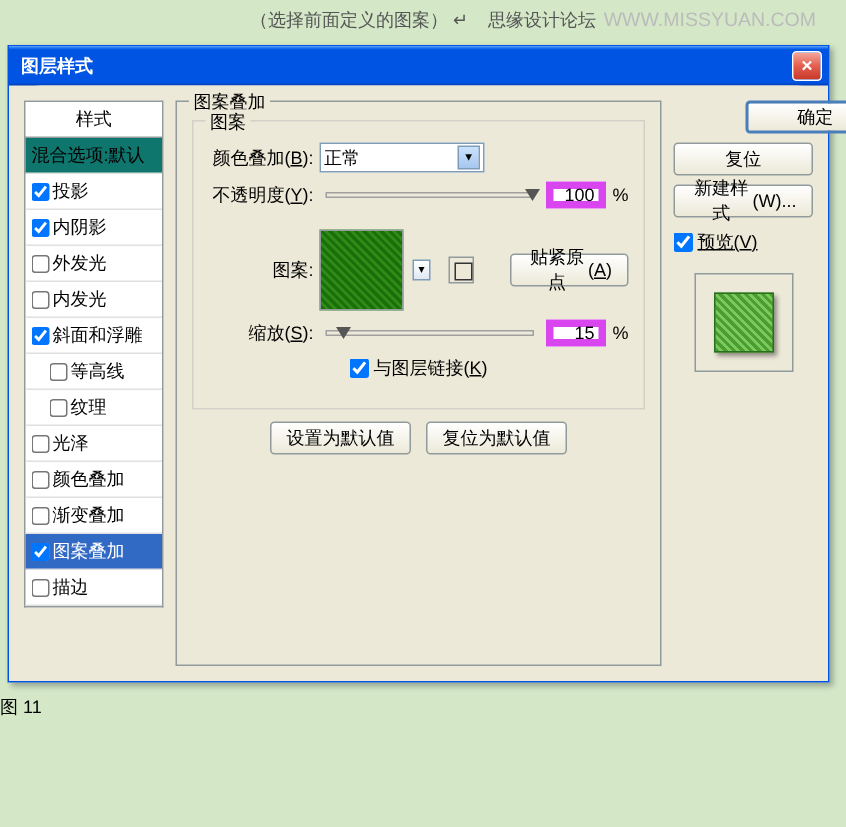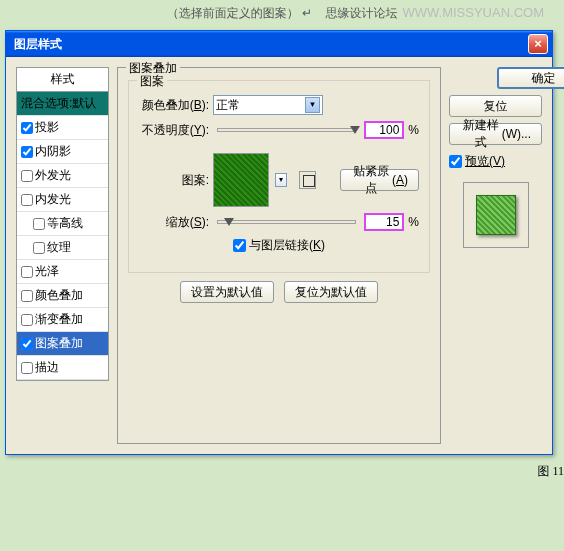--- a/index.html
+++ b/index.html
@@ -24,34 +24,34 @@
 .fieldset .legend { position: absolute; top: -8px; left: 8px; background: #ece9d8; padding: 0 3px; }
 .inner-fieldset { border: 1px solid #d4d0c8; padding: 8px 10px 12px 10px; margin-top: 6px; position: relative; }
 .inner-fieldset .legend { background: #ece9d8; }
 .row { display: flex; align-items: center; margin: 6px 0; gap: 4px; }
 .row label { text-align: right; min-width: 70px; }
 .row .underline { text-decoration: underline; }
 .select { background: #fff; border: 1px solid #7f9db9; padding: 1px 2px; width: 110px; height: 20px; display: flex; align-items: center; justify-content: space-between; }
 .select .arrow { background: linear-gradient(#c9e2fc,#a7c7f0); border:1px solid #7f9db9; width:15px; height:16px; text-align:center; line-height:13px; font-size:9px; }
 .slider { flex: 1; height: 4px; background: #ece9d8; border: 1px solid #a0a0a0; position: relative; margin: 0 4px; }
 .slider .thumb { position: absolute; top: -3px; width: 0; height: 0; border-left: 5px solid transparent; border-right: 5px solid transparent; border-top: 8px solid #555; }
-.num-input { width: 40px; height: 18px; border: 2px solid #d946ef; background: #fff; text-align: right; padding: 0 3px; display:inline-flex; align-items:center; justify-content:flex-end; }
+.num-input { width: 40px; height: 18px; border: 5px solid #d946ef; background: #fff; text-align: right; padding: 0 3px; display:inline-flex; align-items:center; justify-content:flex-end; }
 .pattern-preview { width: 62px; height: 54px; border: 1px solid #919b9c; background: repeating-linear-gradient(45deg, #4a9e2f, #4a9e2f 2px, #7bc95e 2px, #7bc95e 4px), #5cb238; background-blend-mode: multiply; }
 .small-arrow { width:14px; height:14px; border:1px solid #7f9db9; background:linear-gradient(#fff,#e0e8f4); text-align:center; line-height:11px; font-size:8px; margin-left:2px; }
 .snap-btn { width:18px; height:18px; border:1px solid #919b9c; background:#ece9d8; margin-left:8px; position:relative; }
 .snap-btn::before { content:""; position:absolute; left:3px; top:3px; width:10px; height:10px; border:1px solid #333; }
 .win-btn { background: linear-gradient(to bottom, #fff, #ece9d8); border: 1px solid #919b9c; border-radius: 3px; padding: 2px 10px; cursor: pointer; min-width:80px; text-align:center; height:22px; display:inline-flex; align-items:center; justify-content:center; }
 .win-btn.primary { border: 2px solid #4a7ebb; margin-left: 48px; }
 .btn-row { display: flex; gap: 10px; justify-content: center; margin-top: 8px; }
 .right-panel { width: 96px; display: flex; flex-direction: column; gap: 6px; align-items: stretch; }
 .right-panel .win-btn { width: 100%; min-width:0; }
 .preview-check { display: flex; align-items: center; gap: 3px; margin-top: 2px; text-decoration: underline; }
 .preview-box { width: 66px; height: 66px; border: 1px solid #919b9c; background: #ece9d8; margin: 6px auto 0 auto; display:flex; align-items:center; justify-content:center; }
 .preview-inner { width: 40px; height: 40px; background: repeating-linear-gradient(45deg, #4a9e2f, #4a9e2f 2px, #7bc95e 2px, #7bc95e 4px), #5cb238; border: 1px solid #2a6e1f; box-shadow: 2px 2px 3px rgba(0,0,0,0.4); }
-.caption { text-align: right; padding: 8px 0 4px 0; font-family: Liberation Serif, serif; }
+.caption { text-align: left; padding: 8px 0 4px 0; }
 .chk-label { display:flex; align-items:center; gap:3px; }
 </style>
 </head>
 <body>
 
 <div class="header-note">
   <span>（选择前面定义的图案）</span>
   <span>↵</span>
   &nbsp;&nbsp;
   <span>思缘设计论坛</span>
@@ -81,20 +81,24 @@
               <input type="checkbox" checked="" style="">
               <span>内阴影</span>
             </div>
             <div class="style-item">
               <input type="checkbox" style="">
               <span>外发光</span>
             </div>
             <div class="style-item">
               <input type="checkbox" style="">
               <span>内发光</span>
+            </div>
+            <div class="style-item">
+              <input type="checkbox" checked="" style="">
+              <span>斜面和浮雕</span>
             </div>
             <div class="style-item indent">
               <input type="checkbox" style="">
               <span>等高线</span>
             </div>
             <div class="style-item indent">
               <input type="checkbox" style="">
               <span>纹理</span>
             </div>
             <div class="style-item">

